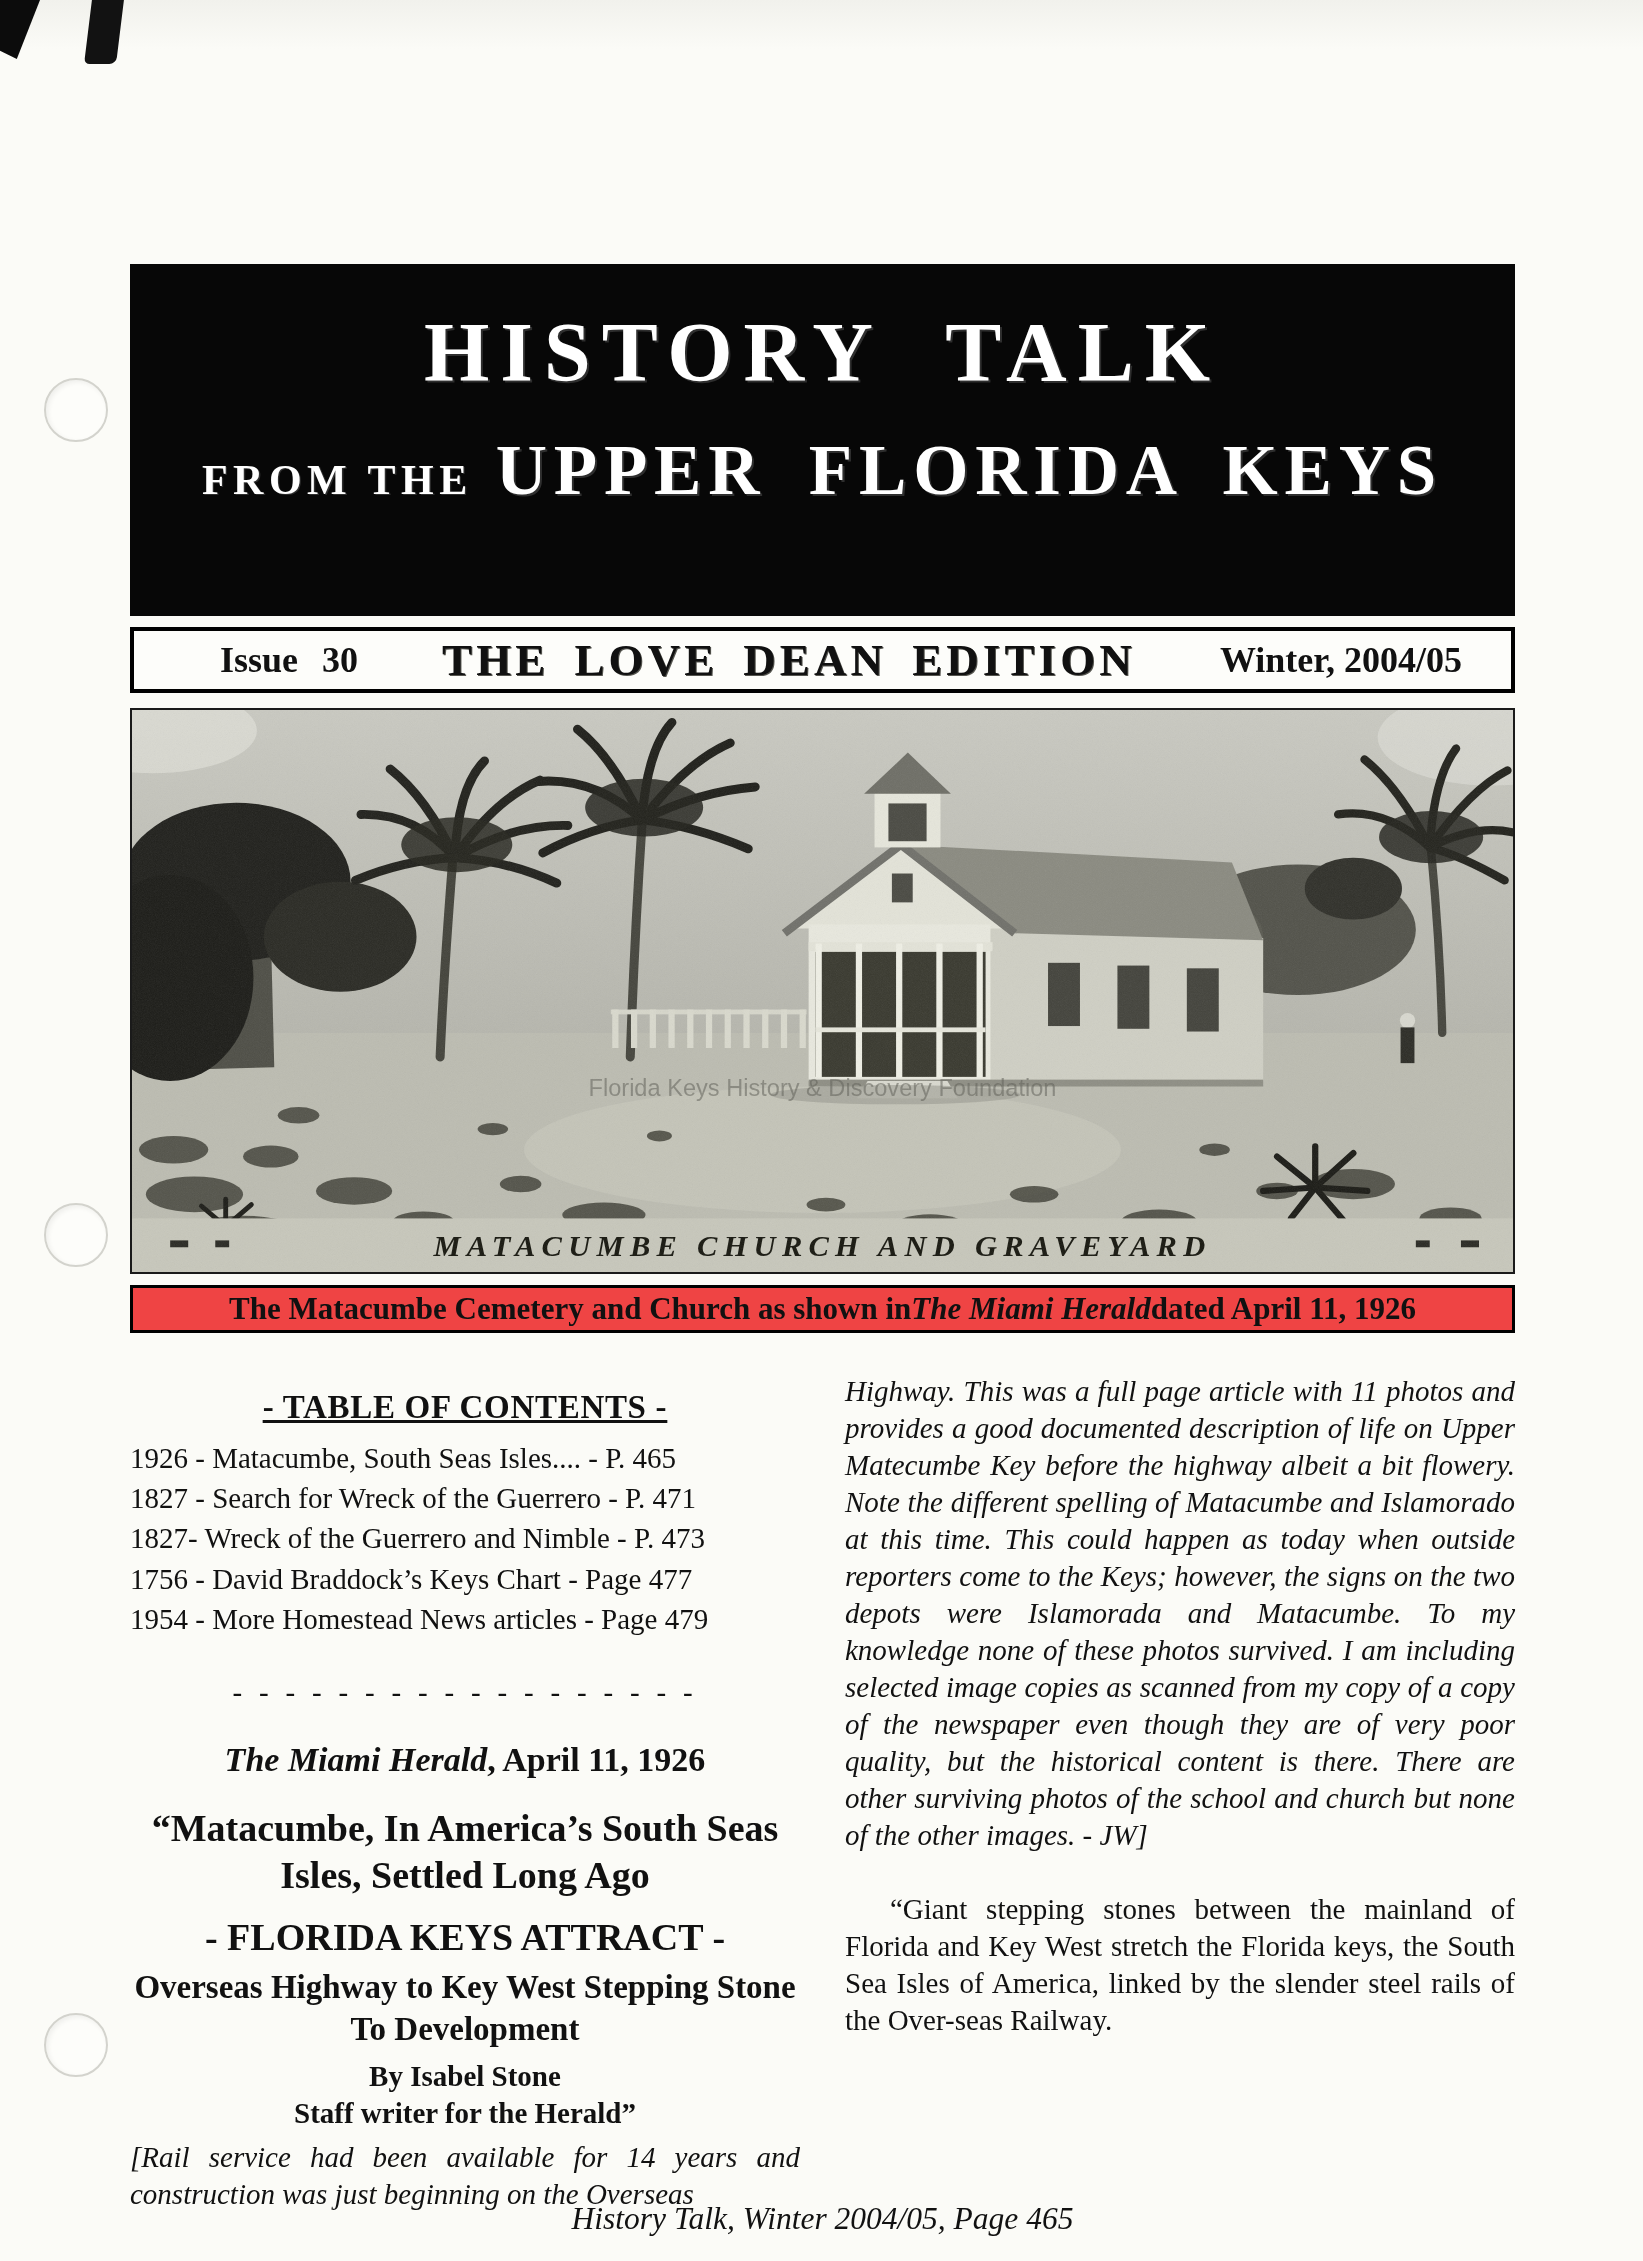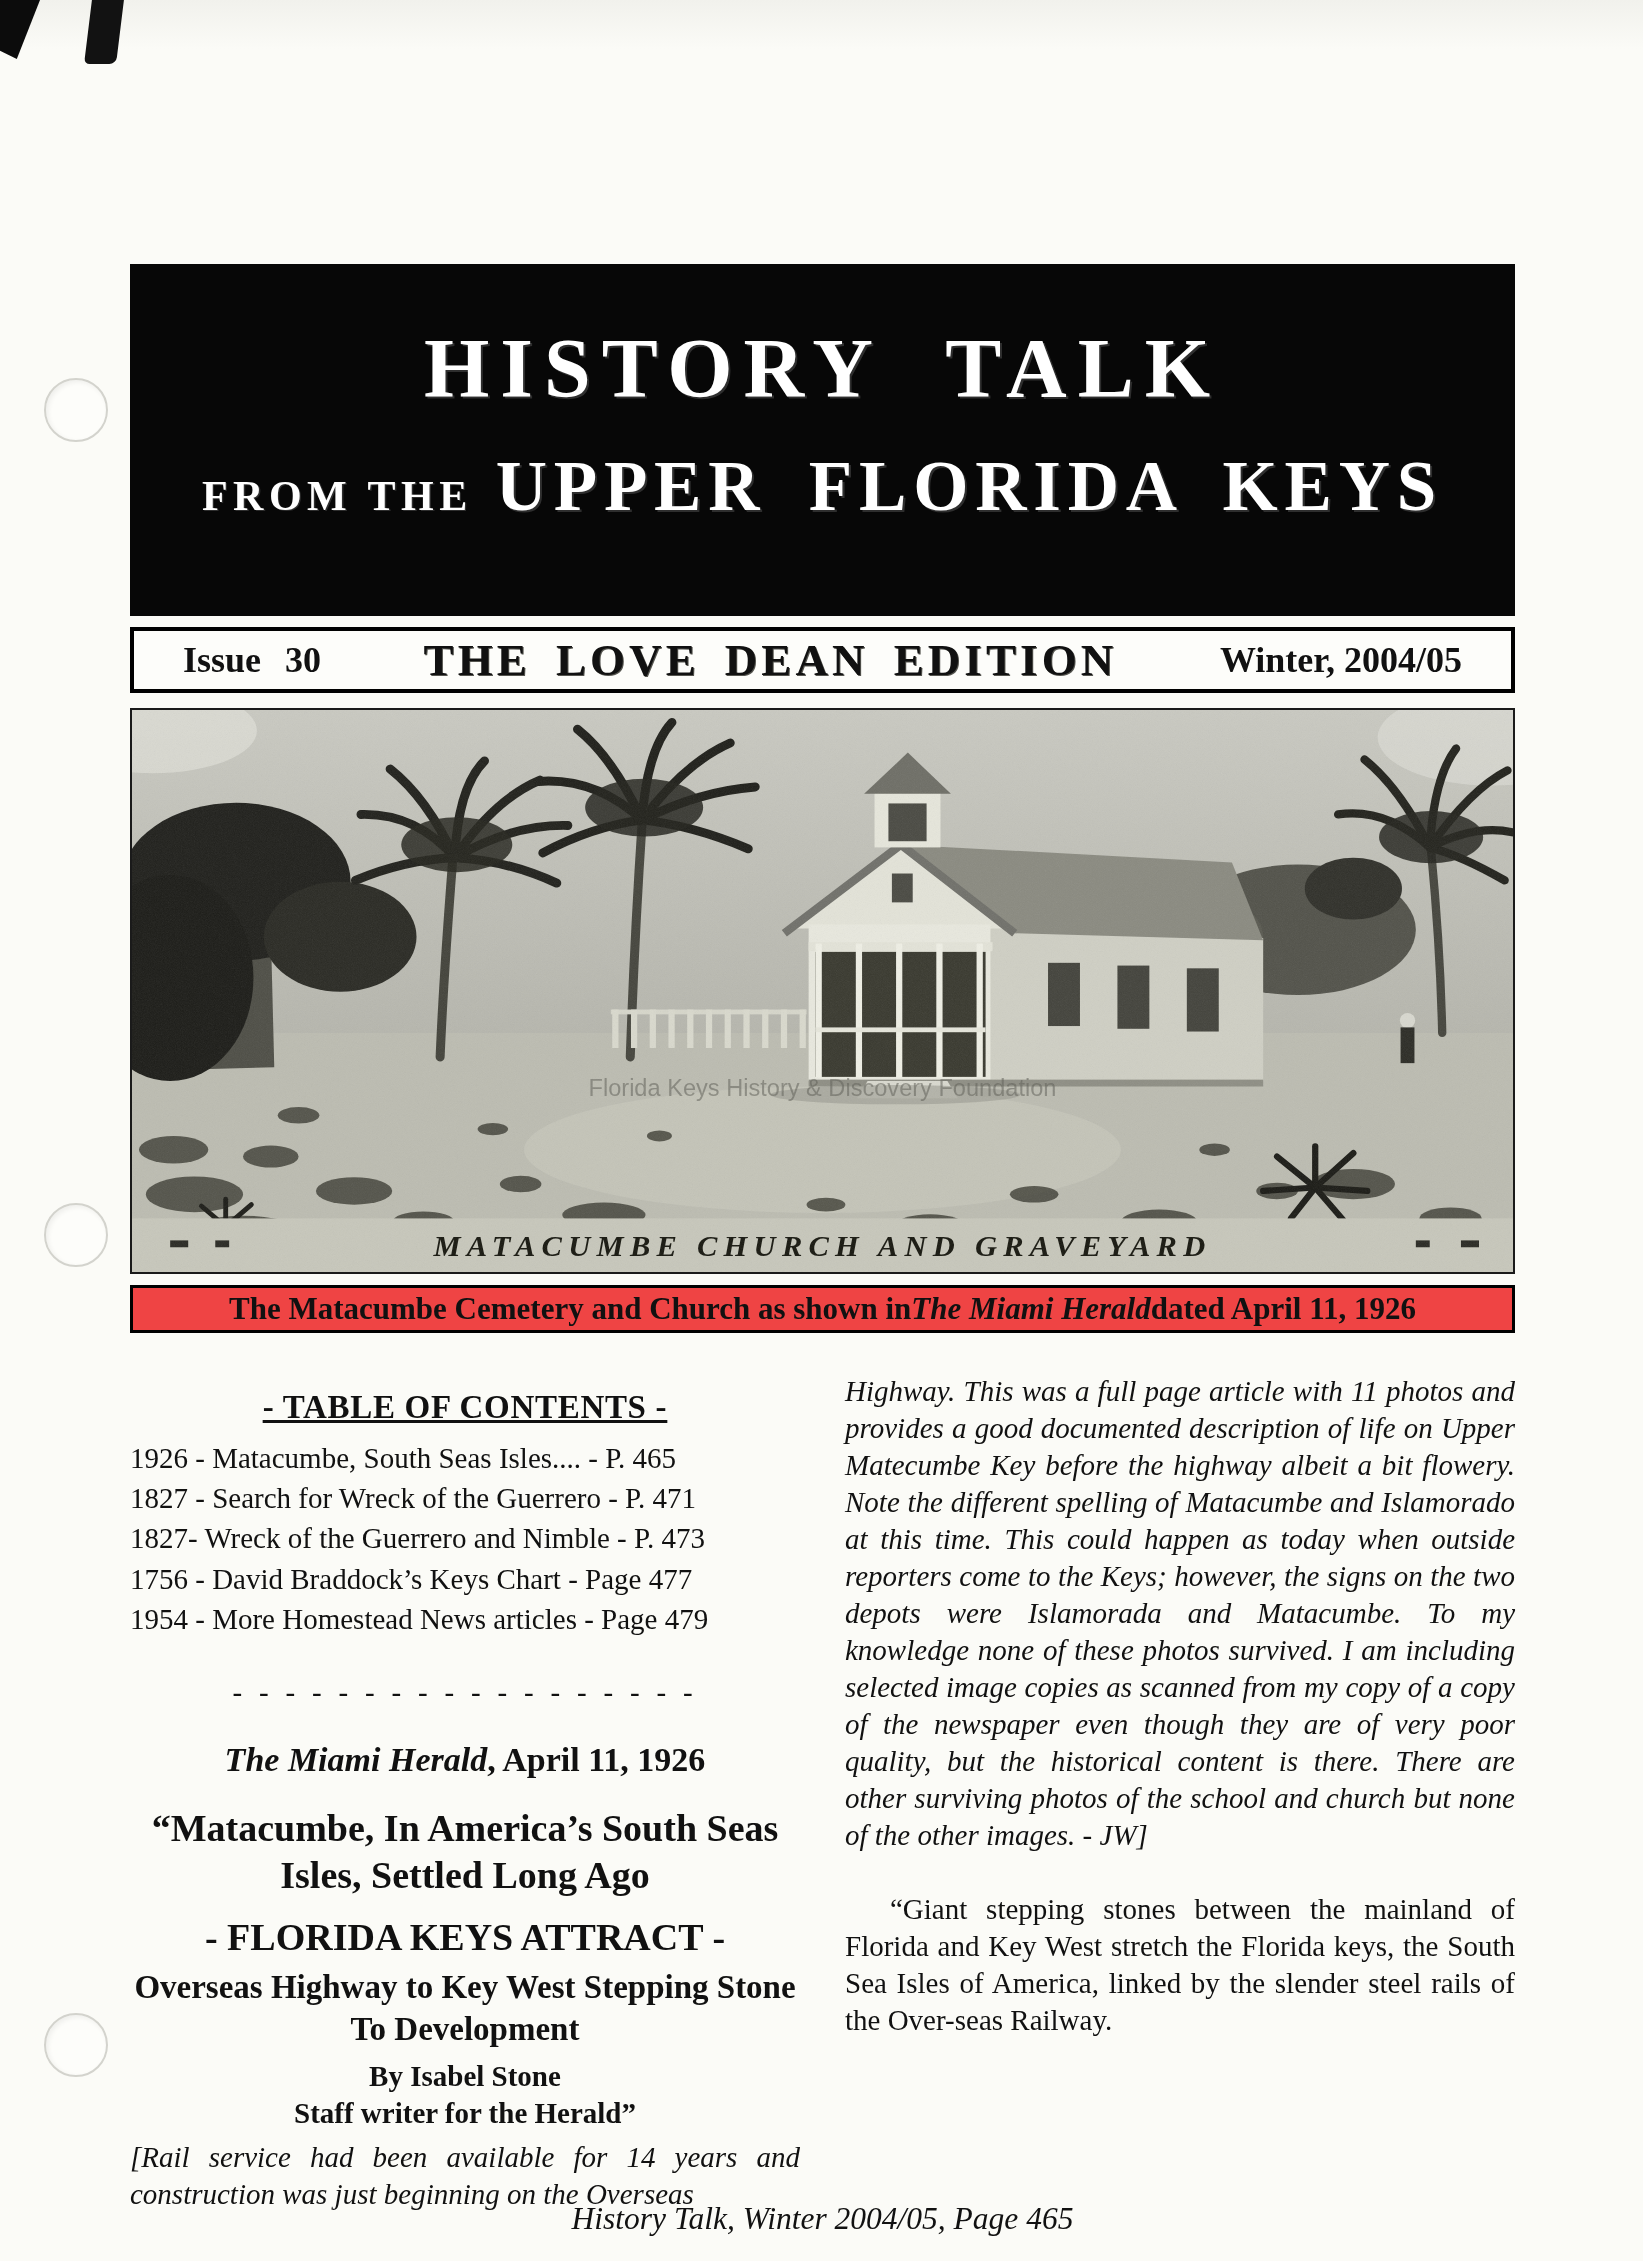--- a/index.html
+++ b/index.html
@@ -20,35 +20,35 @@
   .hole { position:absolute; left:44px; width:64px; height:64px; border-radius:50%;
     border:2.7px solid #d3d3cd; background:#fdfdfa;
     box-shadow: inset 2.1px 2.1px 5.5px rgba(0,0,0,0.06); }
   .hole.h1 { top:378px; } .hole.h2 { top:1203px; } .hole.h3 { top:2013px; }
 
   .content { position:absolute; left:130px; top:0; width:1385px; }
 
   
   .banner { margin-top:264px; height:352px; background:#070707; color:#fff;
     text-align:center; }
-  .banner-title { padding-top:56px; font-size:84px; font-weight:bold;
+  .banner-title { padding-top:40px; font-size:84px; font-weight:bold;
     letter-spacing:11px; word-spacing:34px;
     text-shadow:2.1px 2.1px 0 #2e2e2e;text-align:center; }
   .banner-sub { margin-top:29px; display:flex; justify-content:center;
     align-items:baseline; gap:23px; }
   .banner-from { font-size:42px; font-weight:bold; letter-spacing:5.5px;
     text-shadow:1.4px 1.4px 0 #2e2e2e; }
   .banner-subtitle { font-size:71px; font-weight:bold; letter-spacing:6.8px;
     word-spacing:18px; text-shadow:2.1px 2.1px 0 #2e2e2e; }
 
   
   .issuebar { margin-top:11px; border:4.1px solid #000; height:66px;
     display:flex; align-items:center; justify-content:space-between;
     padding:0 49px; background:#fdfdfa; }
-  .issue-num { font-size:36px; font-weight:bold; word-spacing:15px; }
+  .issue-num { font-size:36px; font-weight:bold; word-spacing:15px;margin-left:37px; }
   .edition { font-size:45px; font-weight:bold; letter-spacing:4.1px;
     word-spacing:9.6px; text-shadow:1px 1px 0 #55554f; }
   .season { font-size:36px; font-weight:bold; }
 
   
   .photo { margin-top:15px; border:2.7px solid #1a1a1a; height:566px;
     background:#b3b3aa; overflow:hidden; }
   .photo svg { display:block; }
 
   

